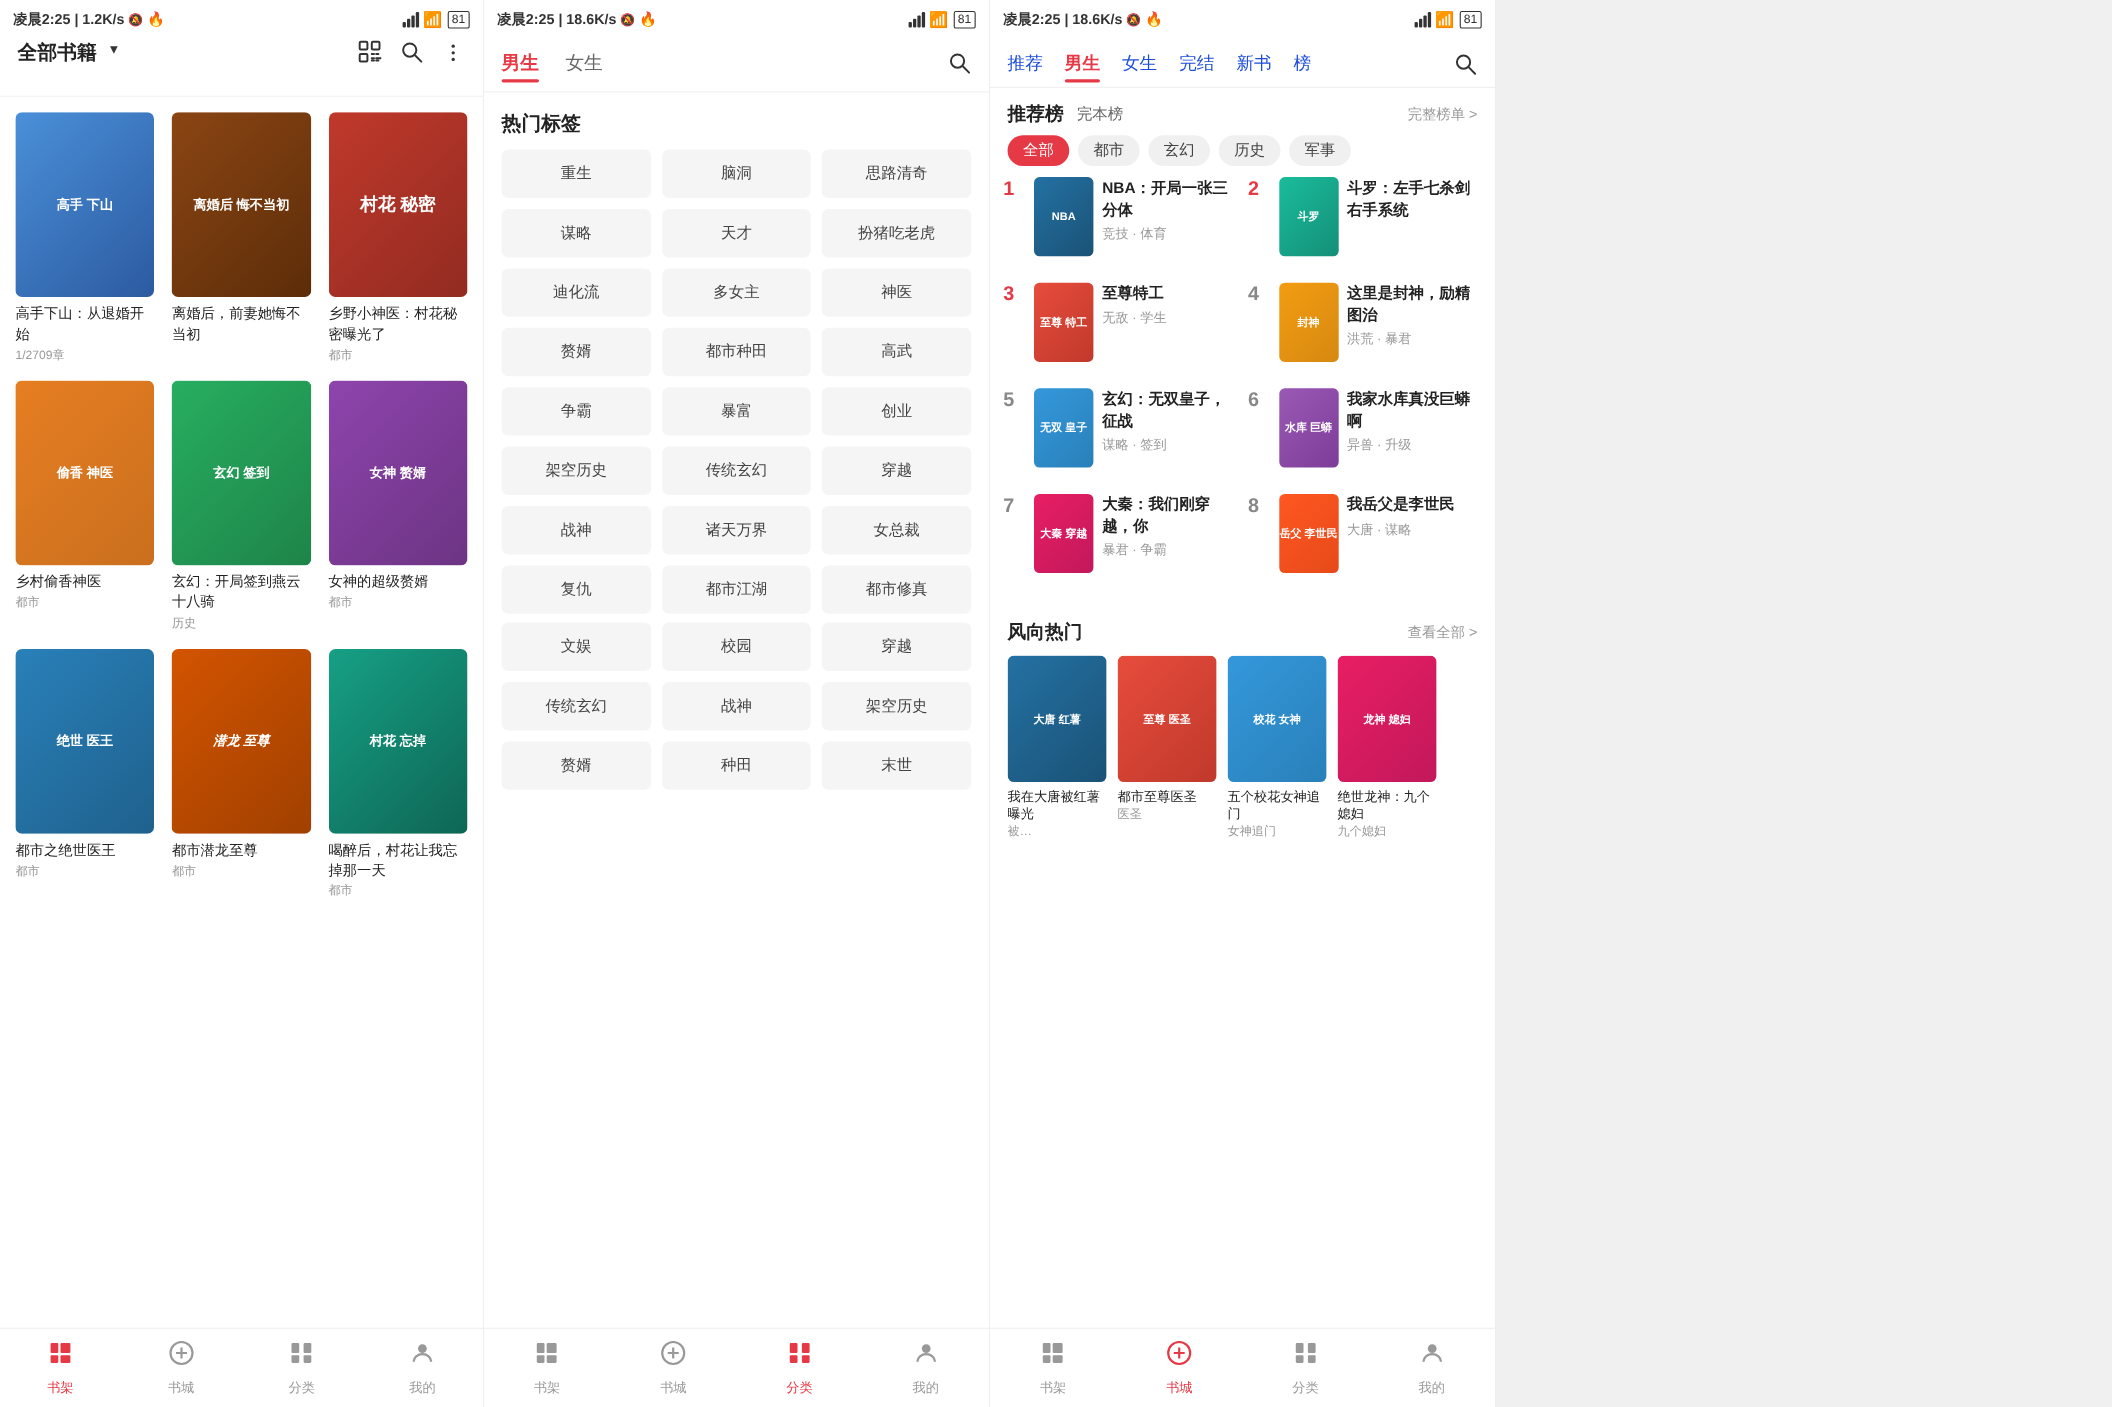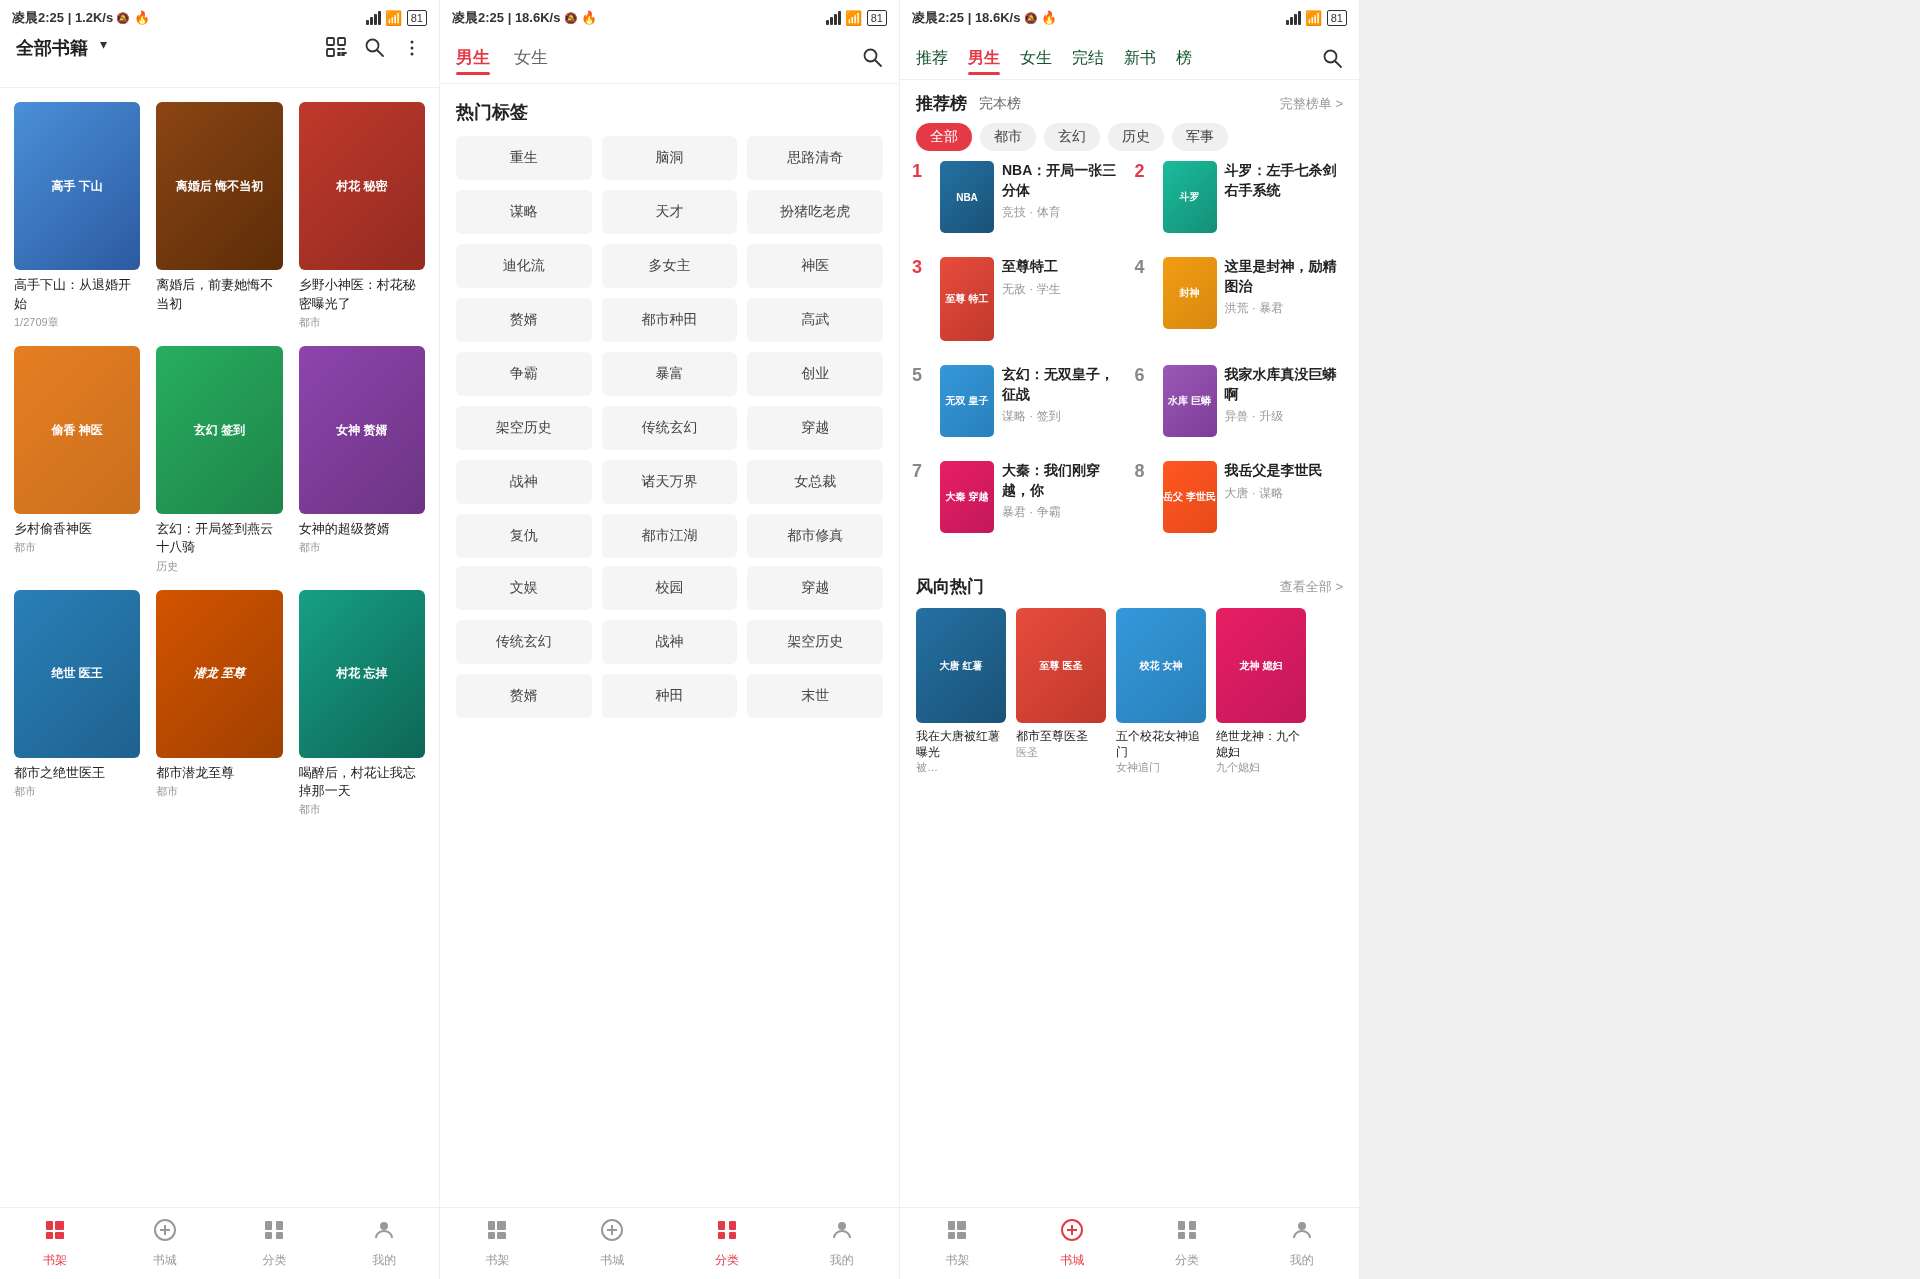--- a/index.html
+++ b/index.html
@@ -174,21 +174,21 @@
       padding: 6px 16px 0;
       gap: 20px;
       flex-wrap: nowrap;
       overflow-x: auto;
       background: #fff;
       border-bottom: 1px solid #f0f0f0;
       height: 44px;
     }
     .rank-tab {
       font-size: 16px;
-      color: #14532d;
+      color: #1d4ed8;
       cursor: pointer;
       white-space: nowrap;
       padding-bottom: 4px;
       position: relative;
     }
     .rank-tab.active { color: #e63946; font-weight: 700; }
     .rank-tab.active::after {
       content: '';
       position: absolute;
       bottom: -2px;
@@ -347,21 +347,21 @@
           <div class="book-item">
       <div class="book-cover">
         <div class="book-cover-placeholder c2" style="font-size:12px;">离婚后
 悔不当初</div>
       </div>
       <div class="book-title">离婚后，前妻她悔不当初</div>
 
     </div>
           <div class="book-item">
       <div class="book-cover">
-        <div class="book-cover-placeholder c3" style="font-size:12px;">村花
+        <div class="book-cover-placeholder c3" style="font-size:16px;">村花
 秘密</div>
       </div>
       <div class="book-title">乡野小神医：村花秘密曝光了</div>
 
       <div class="book-genre">都市</div>
     </div>
           <div class="book-item">
       <div class="book-cover">
         <div class="book-cover-placeholder c4" style="font-size:12px;">偷香
 神医</div>
@@ -600,21 +600,21 @@
           <div class="rank-item" style="display: flex; align-items: flex-start; gap: 8px;">
       <span style="font-size:18px;font-weight:700;color:#e63946;min-width:20px;">2</span>
       <div class="rank-cover c12" style="width:54px;height:72px;border-radius:5px;flex-shrink:0;display:flex;align-items:center;justify-content:center;font-size:10px;color:#fff;font-weight:600;text-align:center;">斗罗</div>
       <div class="rank-info">
         <div class="rank-title">斗罗：左手七杀剑右手系统</div>
         <div class="rank-tags"></div>
       </div>
     </div>
           <div class="rank-item" style="display: flex; align-items: flex-start; gap: 8px;">
       <span style="font-size:18px;font-weight:700;color:#e63946;min-width:20px;">3</span>
-      <div class="rank-cover c13" style="width:54px;height:84px;border-radius:5px;flex-shrink:0;display:flex;align-items:center;justify-content:center;font-size:10px;color:#fff;font-weight:600;text-align:center;">至尊
+      <div class="rank-cover c13" style="width:54px;height:72px;border-radius:5px;flex-shrink:0;display:flex;align-items:center;justify-content:center;font-size:10px;color:#fff;font-weight:600;text-align:center;">至尊
 特工</div>
       <div class="rank-info">
         <div class="rank-title">至尊特工</div>
         <div class="rank-tags">无敌 · 学生</div>
       </div>
     </div>
           <div class="rank-item" style="display: flex; align-items: flex-start; gap: 8px;">
       <span style="font-size:18px;font-weight:700;color:#888;min-width:20px;">4</span>
       <div class="rank-cover c14" style="width:54px;height:72px;border-radius:5px;flex-shrink:0;display:flex;align-items:center;justify-content:center;font-size:10px;color:#fff;font-weight:600;text-align:center;">封神</div>
       <div class="rank-info">

